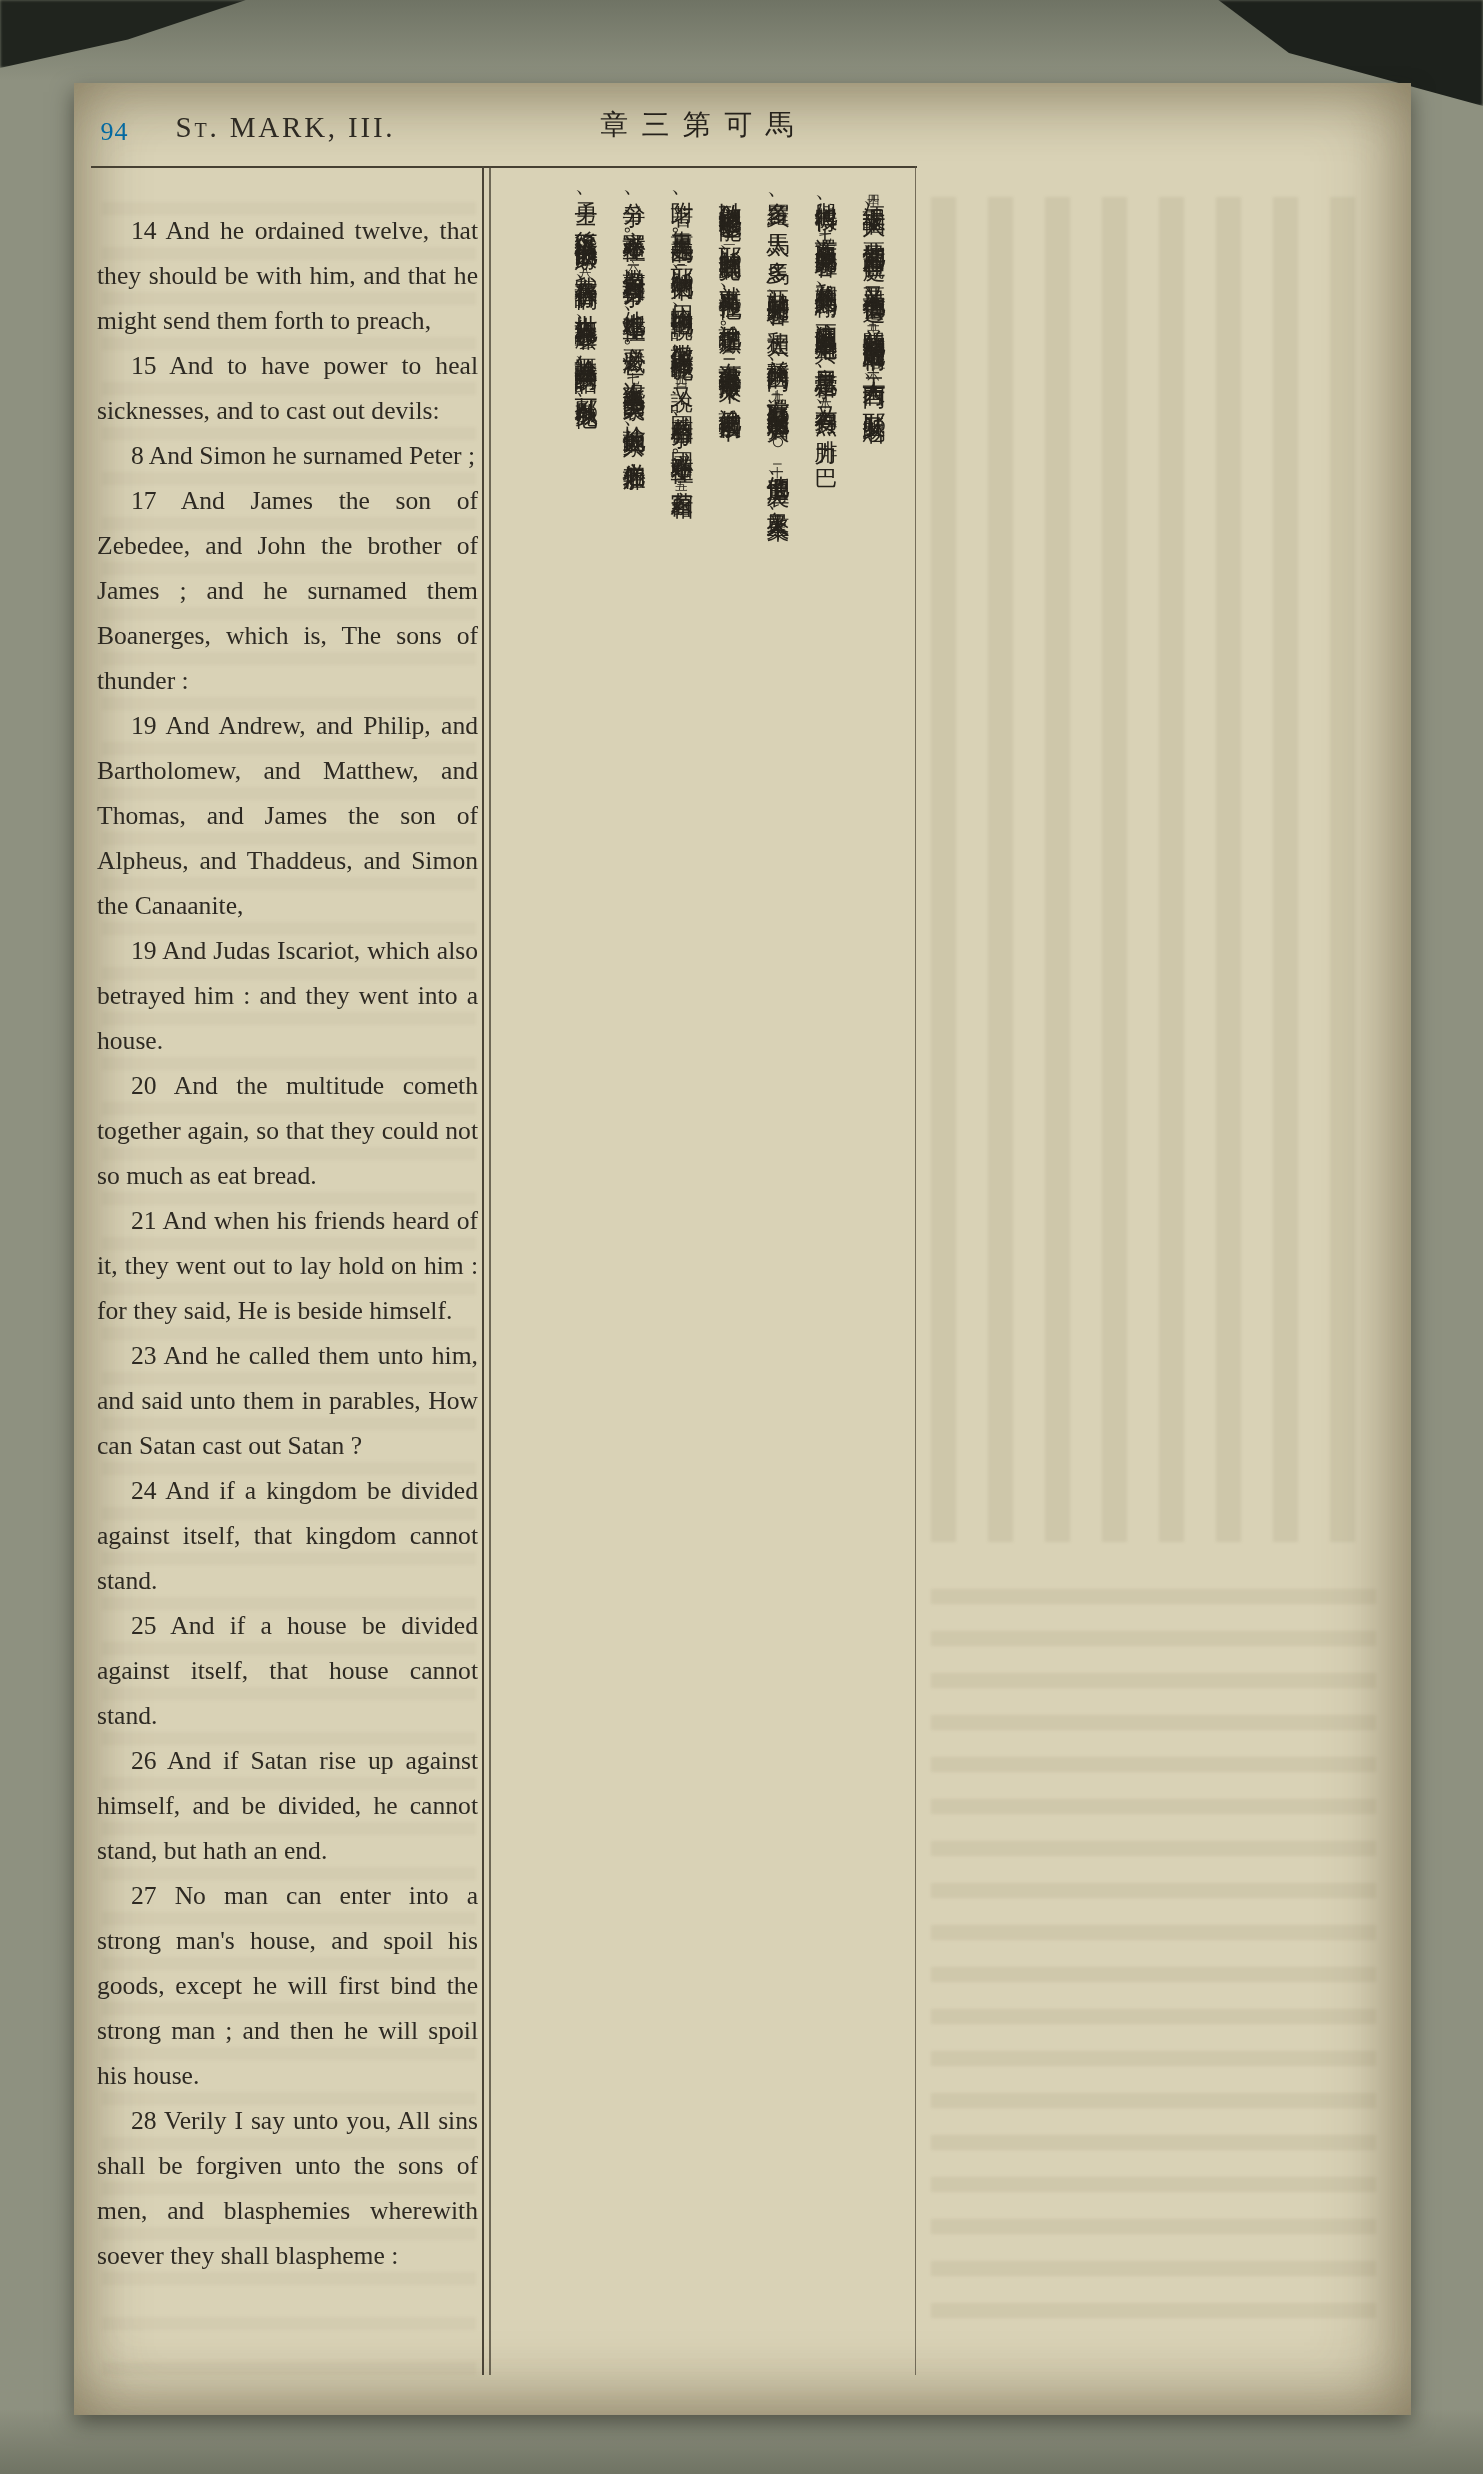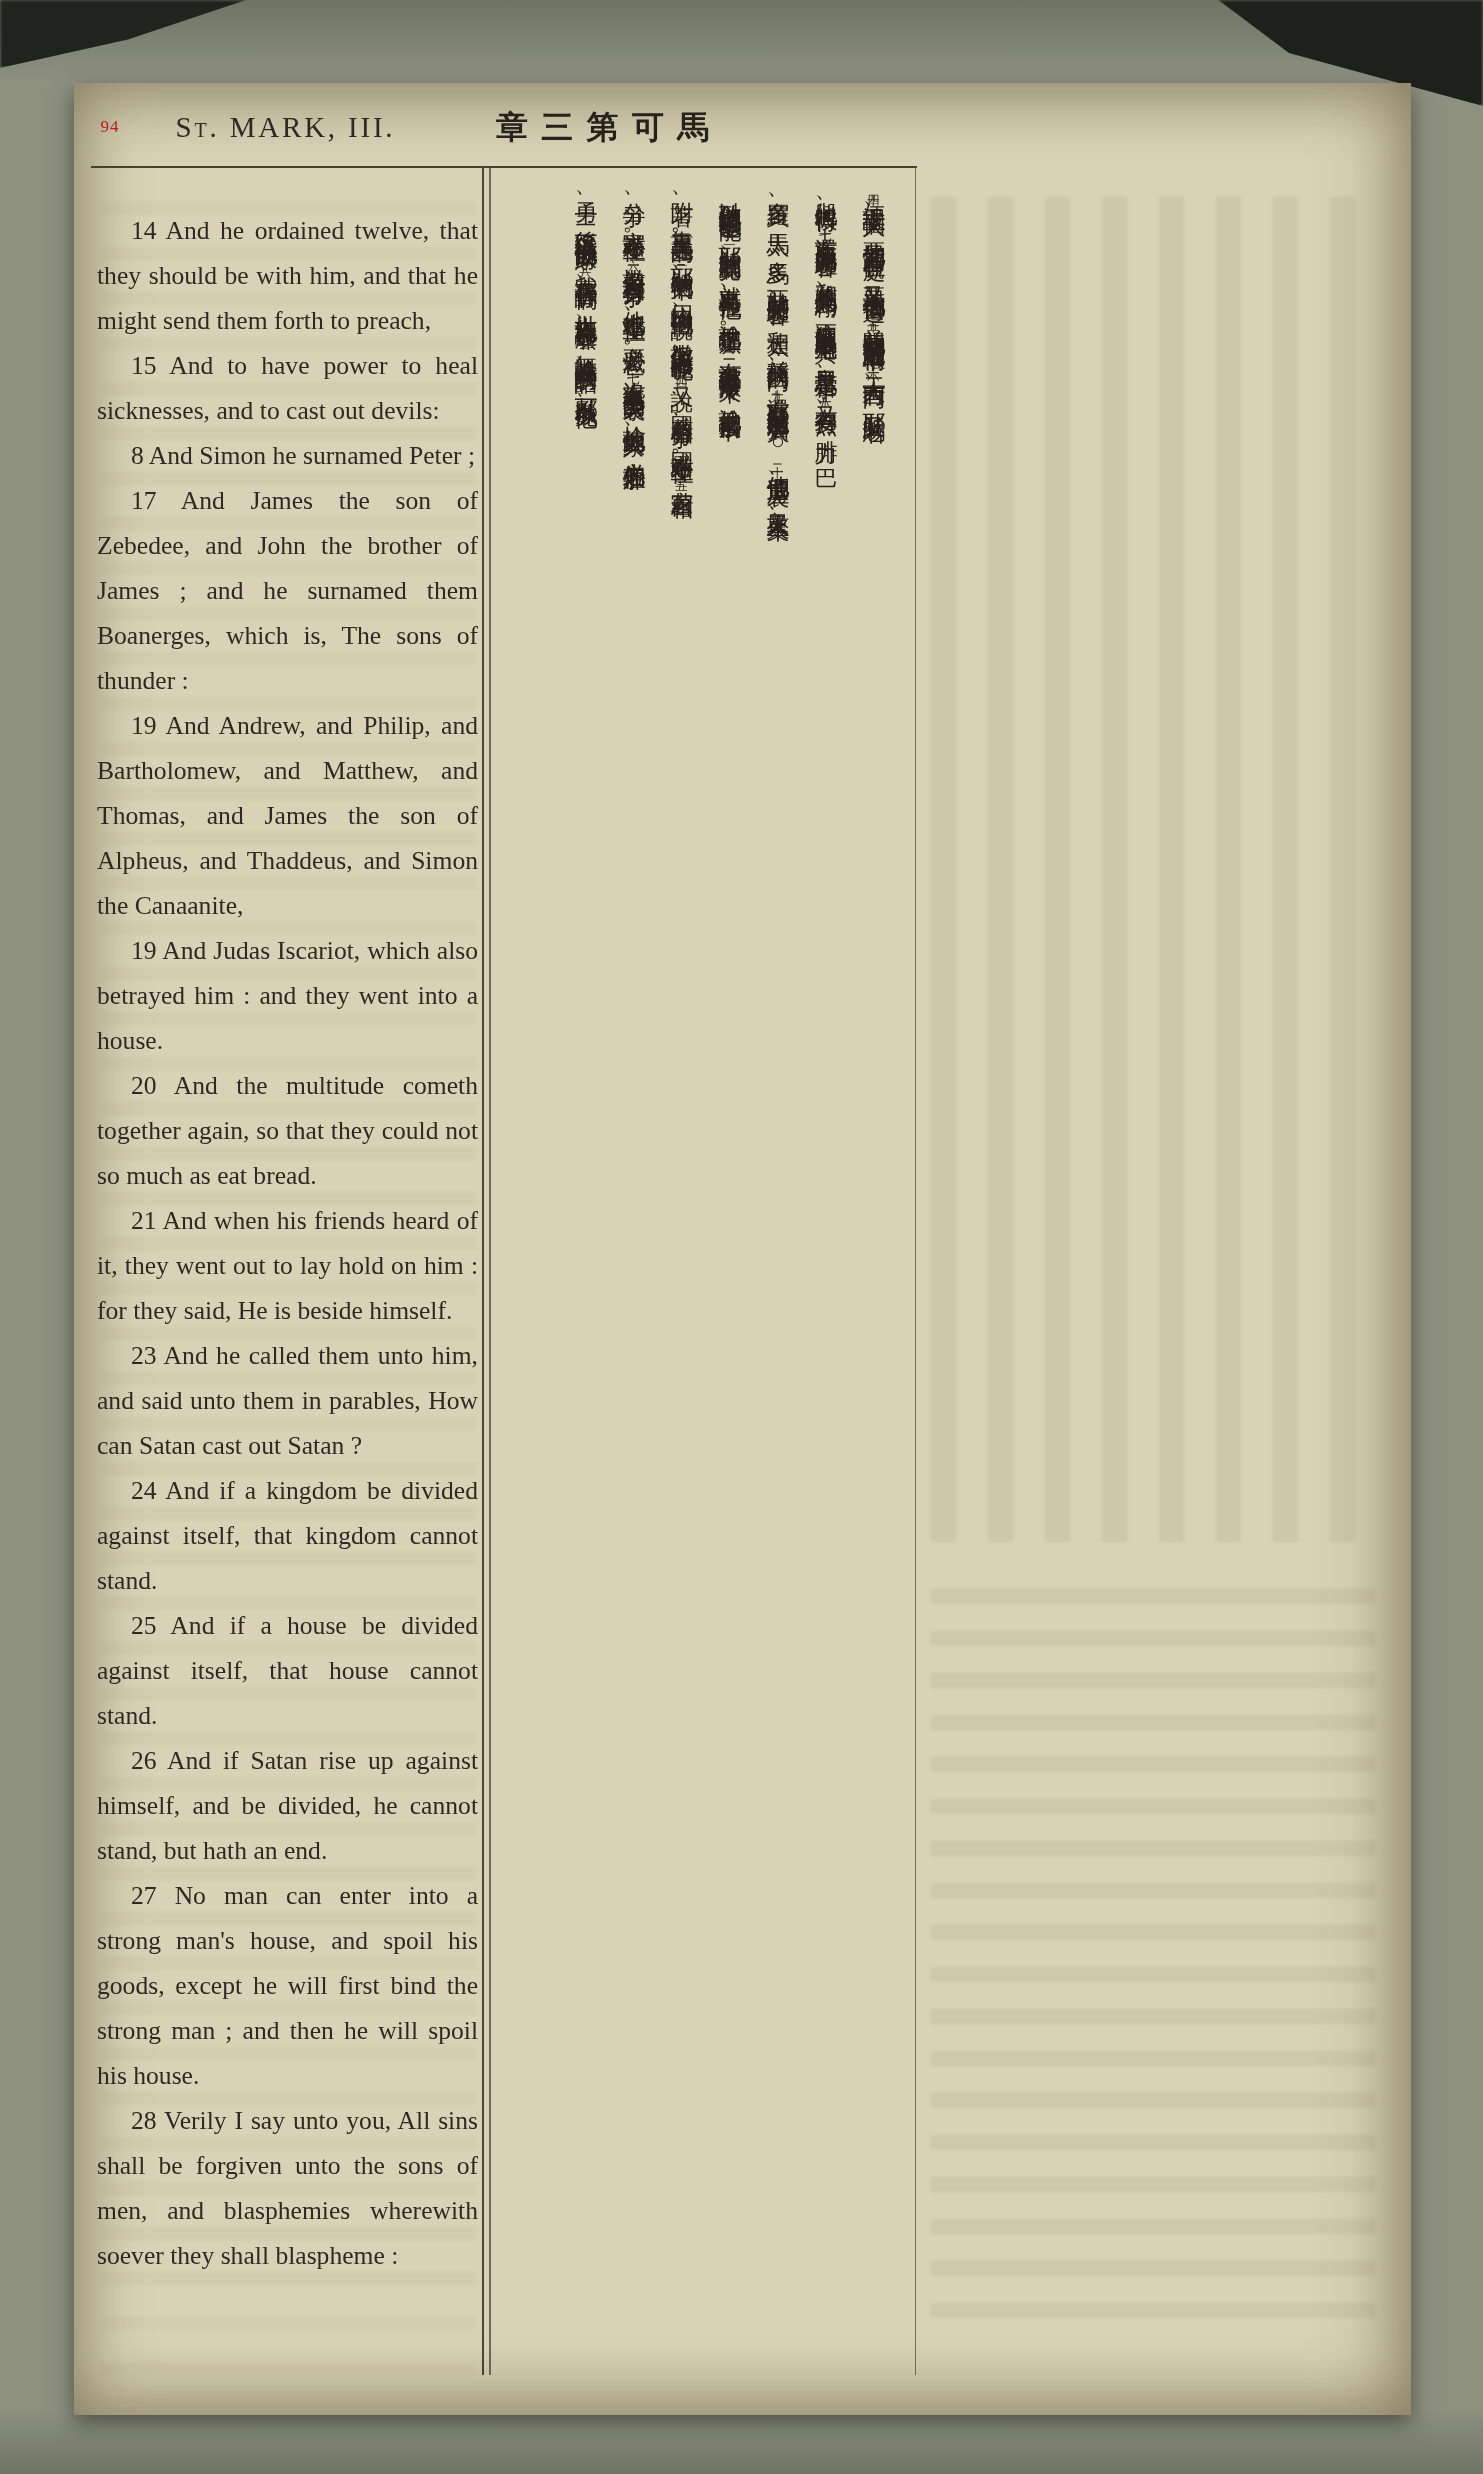--- a/index.html
+++ b/index.html
@@ -42,30 +42,30 @@
     content:""; position:absolute; inset:0; pointer-events:none;
     box-shadow:
       inset -28px 0 66px rgba(85,74,45,0.30),
       inset 24px 0 57px rgba(85,74,45,0.18),
       inset 0 28px 52px rgba(85,74,45,0.20),
       inset 0 -26.5px 57px rgba(85,74,45,0.22);
   }
   
   .page-number {
     position:absolute; left:26.5px; top:34px;
-    font-size:17px; color:#b91c1c; letter-spacing:0.9px;
+    font-size:26px; color:#0369a1; letter-spacing:0.9px;
   }
   .header-title {
     position:absolute; left:21px; top:28px; width:381px;
     text-align:center; font-variant:small-caps;
     font-size:29px; letter-spacing:2.8px; color:#2f2b24;
   }
   .chinese-header {
     position:absolute; left:422px; top:23px; width:415px;
-    text-align:left; font-size:32px; font-weight:bold;
+    text-align:center; font-size:28px; font-weight:normal;
     letter-spacing:13.3px; color:#26221c;
   }
   .header-rule {
     position:absolute; left:17px; top:83px; width:826px; height:1.9px;
     background:#464032;
   }
   
   .divider-a, .divider-b {
     position:absolute; top:83px; height:2209px; width:1.9px; background:#4a4436;
   }

